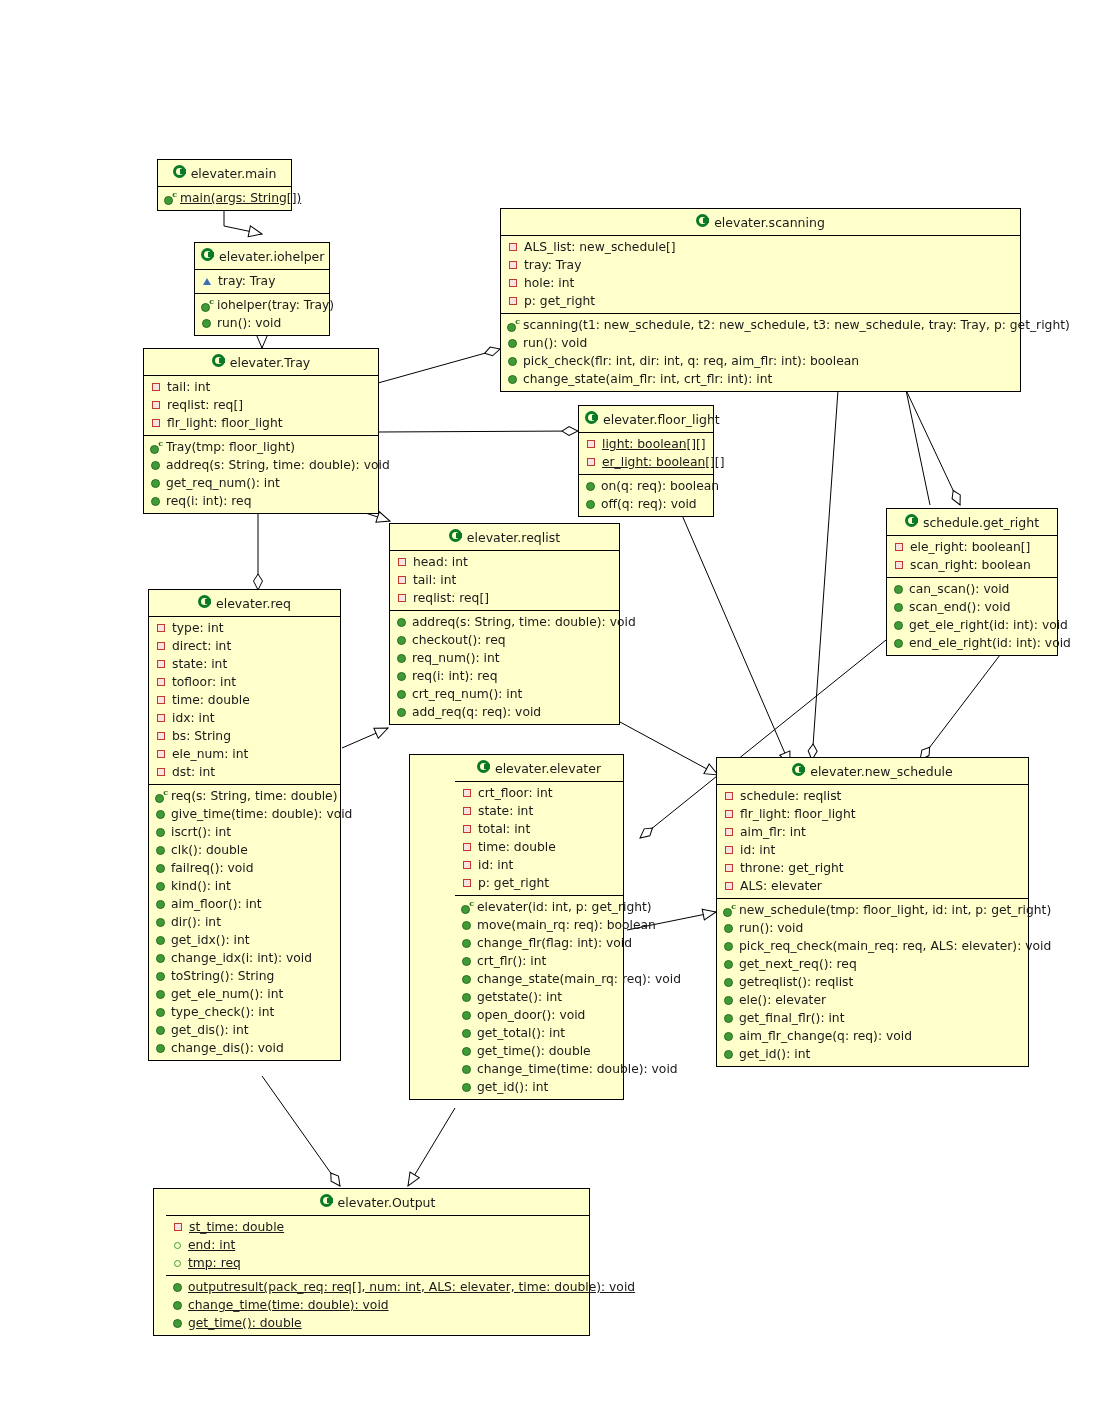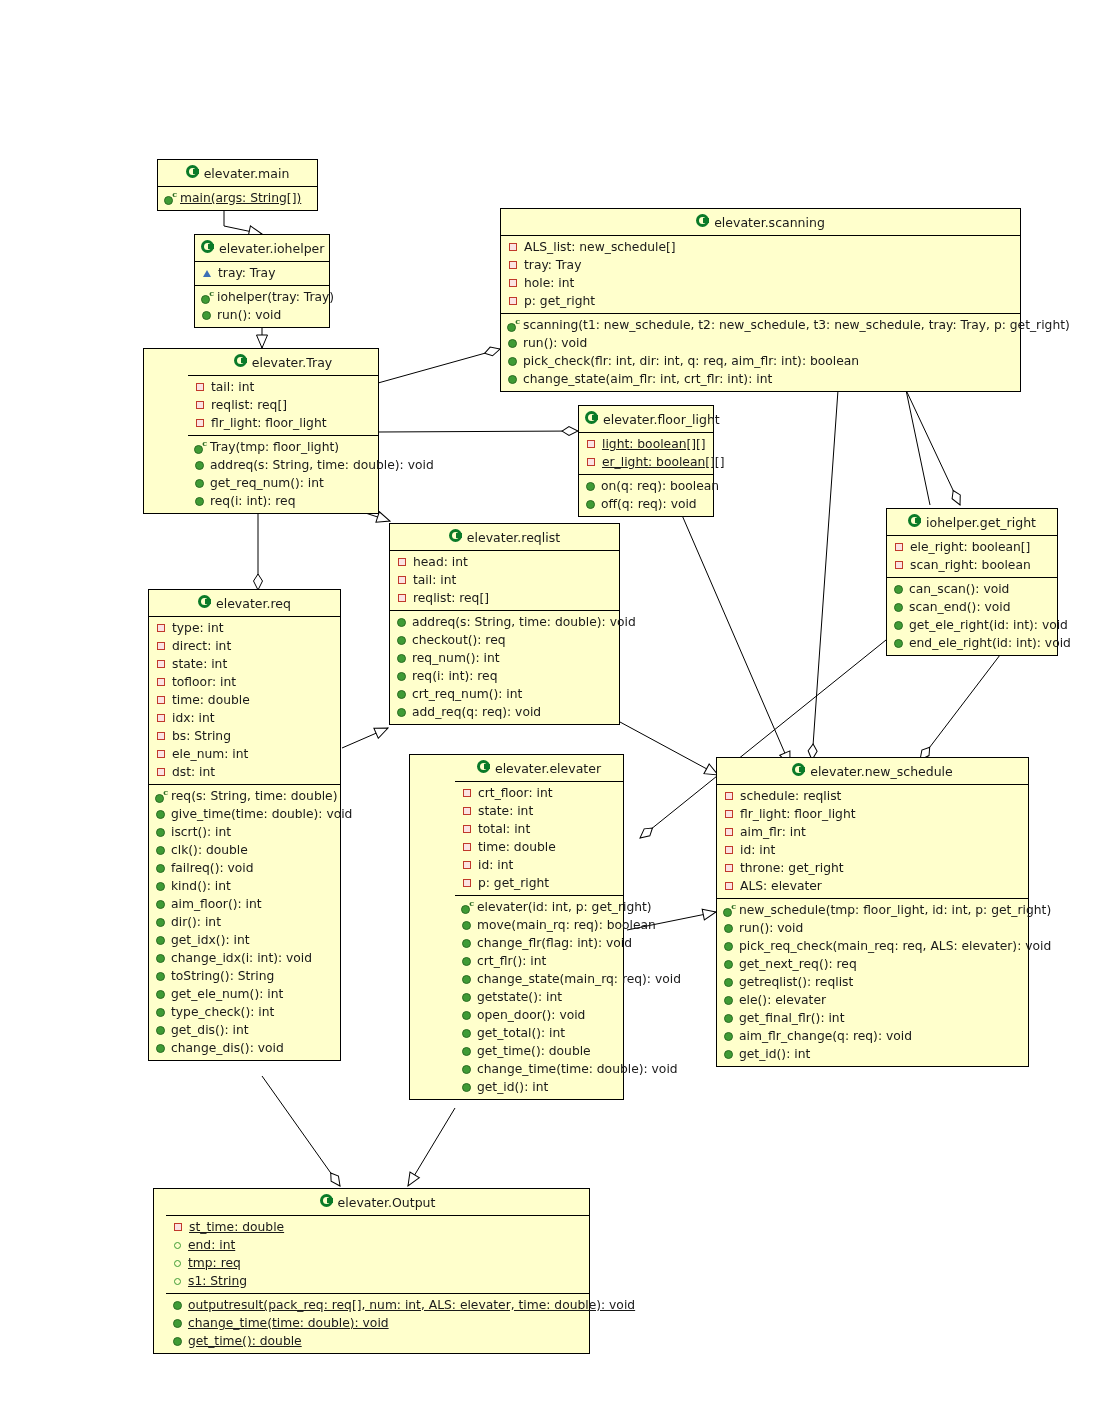--- a/index.html
+++ b/index.html
@@ -194,36 +194,36 @@
       <path d="M342,748 L388,728" marker-end="url(#hollowtri)"></path>
 
       <path d="M627,930 L716,912" marker-end="url(#hollowtri)"></path>
 
       <path d="M262,1076 L340,1186" marker-end="url(#diamond)"></path>
 
       <path d="M455,1108 L408,1186" marker-end="url(#hollowtri)"></path>
     </g>
   </svg>
 
-  <div class="uml" style="left:157px;top:159px;width:161px;">
+  <div class="uml" style="left:157px;top:159px;width:135px;">
     <div class="hdr">
       <span class="ic ic-class"></span><span>elevater.main</span>
     </div>
     <div class="sect">
       <div class="row stat">
         <span class="ic ic-ctor">
             <span class="ball"></span>
             <span class="sup">c</span>
           </span>
           <span class="txt">main(args: String[])</span>
       </div>
     </div>
   </div>
 
-  <div class="uml" style="left:194px;top:234px;width:136px;">
+  <div class="uml" style="left:194px;top:242px;width:136px;">
     <div class="hdr">
       <span class="ic ic-class"></span><span>elevater.iohelper</span>
     </div>
     <div class="sect">
       <div class="row">
         <span class="ic ic-prot"></span>
           <span class="txt">tray: Tray</span>
       </div>
     </div>
     <div class="sect">
@@ -279,21 +279,21 @@
           <span class="ic ic-pub"></span>
           <span class="txt">pick_check(flr: int, dir: int, q: req, aim_flr: int): boolean</span>
         </div>
       <div class="row">
           <span class="ic ic-pub"></span>
           <span class="txt">change_state(aim_flr: int, crt_flr: int): int</span>
         </div>
     </div>
   </div>
 
-  <div class="uml" style="left:143px;top:348px;width:236px;padding-left:44px;">
+  <div class="uml" style="left:143px;top:348px;width:236px;">
     <div class="hdr">
       <span class="ic ic-class"></span><span>elevater.Tray</span>
     </div>
     <div class="sect">
       <div class="row">
           <span class="ic ic-priv"></span>
           <span class="txt">tail: int</span>
         </div>
       <div class="row">
           <span class="ic ic-priv"></span>
@@ -348,21 +348,21 @@
         </div>
       <div class="row">
           <span class="ic ic-pub"></span>
           <span class="txt">off(q: req): void</span>
         </div>
     </div>
   </div>
 
   <div class="uml" style="left:886px;top:508px;width:172px;">
     <div class="hdr">
-      <span class="ic ic-class"></span><span>iohelper.get_right</span>
+      <span class="ic ic-class"></span><span>schedule.get_right</span>
     </div>
     <div class="sect">
       <div class="row">
           <span class="ic ic-priv"></span>
           <span class="txt">ele_right: boolean[]</span>
         </div>
       <div class="row">
           <span class="ic ic-priv"></span>
           <span class="txt">scan_right: boolean</span>
         </div>
@@ -706,24 +706,20 @@
           <span class="txt">st_time: double</span>
         </div>
       <div class="row stat">
           <span class="ic ic-pkg"></span>
           <span class="txt">end: int</span>
         </div>
       <div class="row stat">
           <span class="ic ic-pkg"></span>
           <span class="txt">tmp: req</span>
         </div>
-      <div class="row stat">
-          <span class="ic ic-pkg"></span>
-          <span class="txt">s1: String</span>
-        </div>
     </div>
     <div class="sect">
       <div class="row stat">
           <span class="ic ic-pub"></span>
           <span class="txt">outputresult(pack_req: req[], num: int, ALS: elevater, time: double): void</span>
         </div>
       <div class="row stat">
           <span class="ic ic-pub"></span>
           <span class="txt">change_time(time: double): void</span>
         </div>

